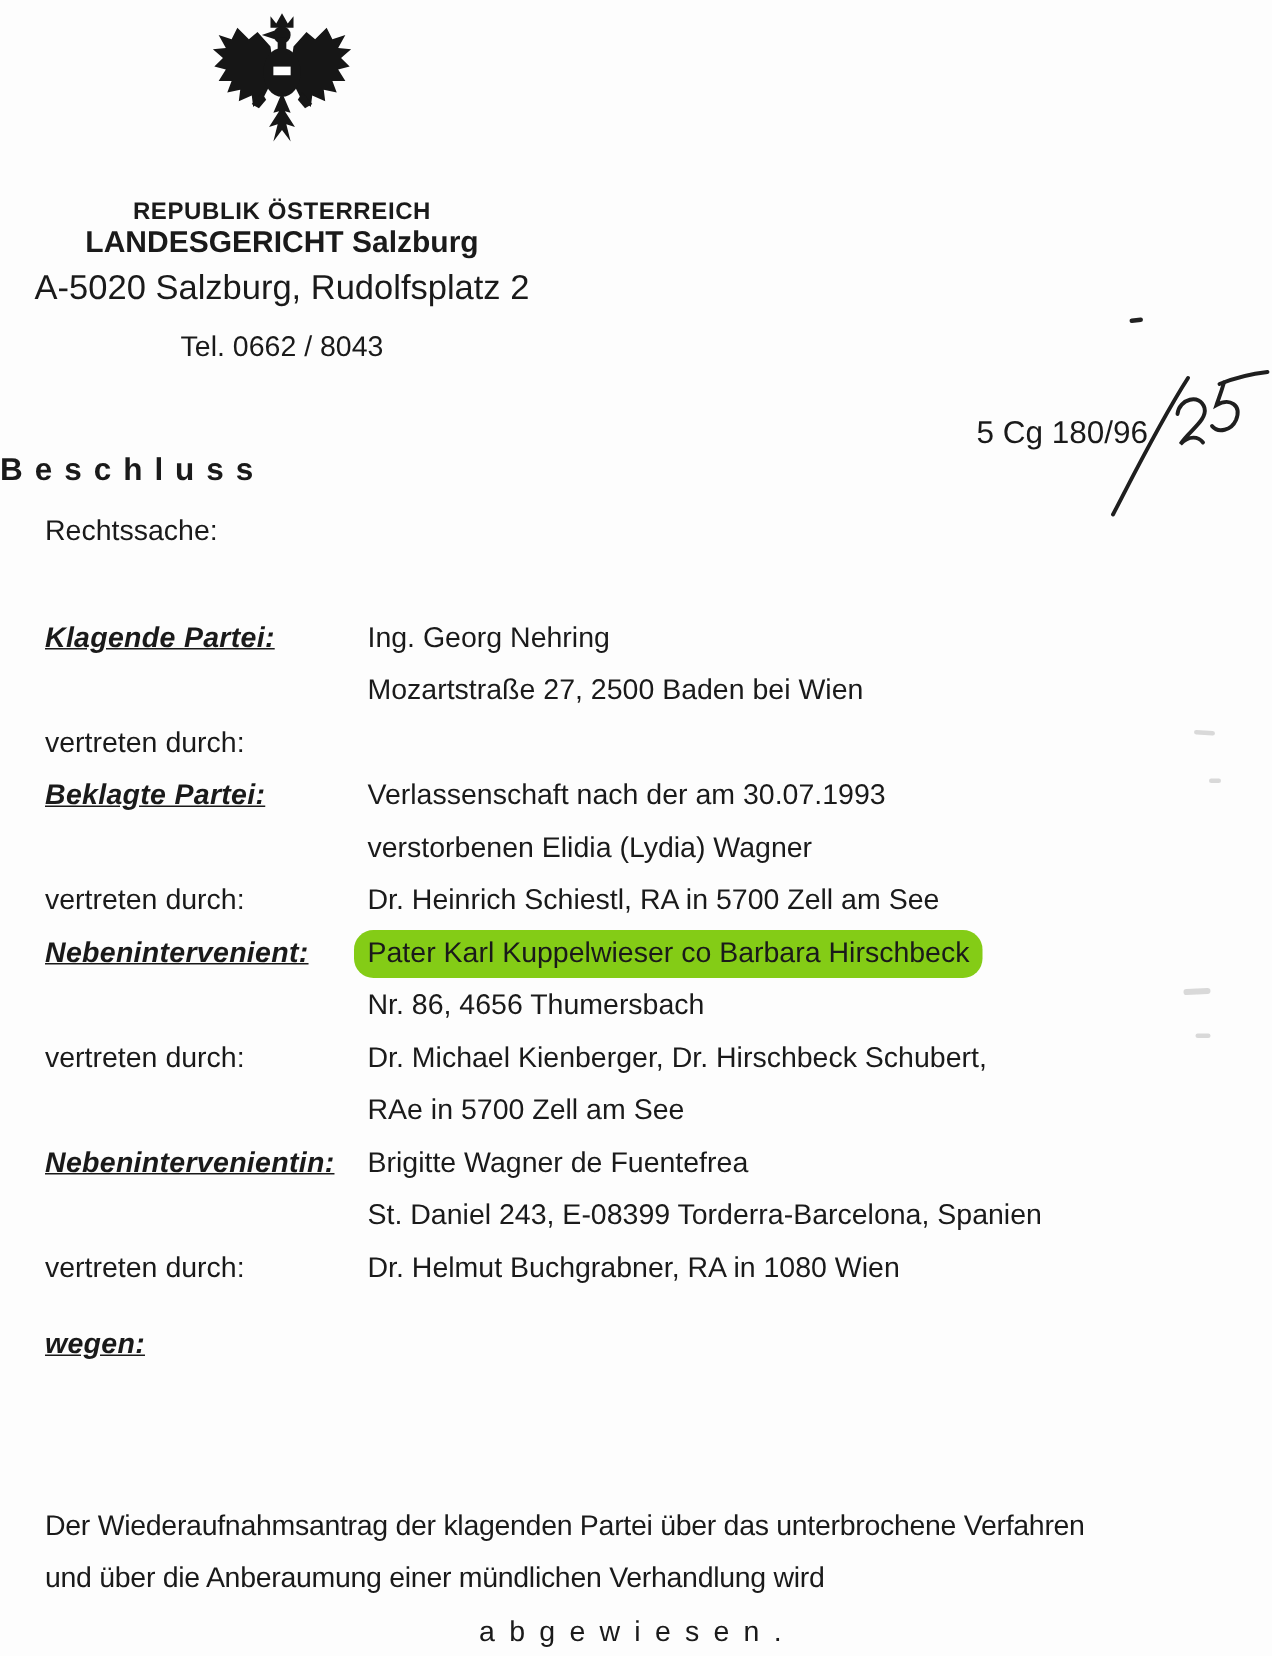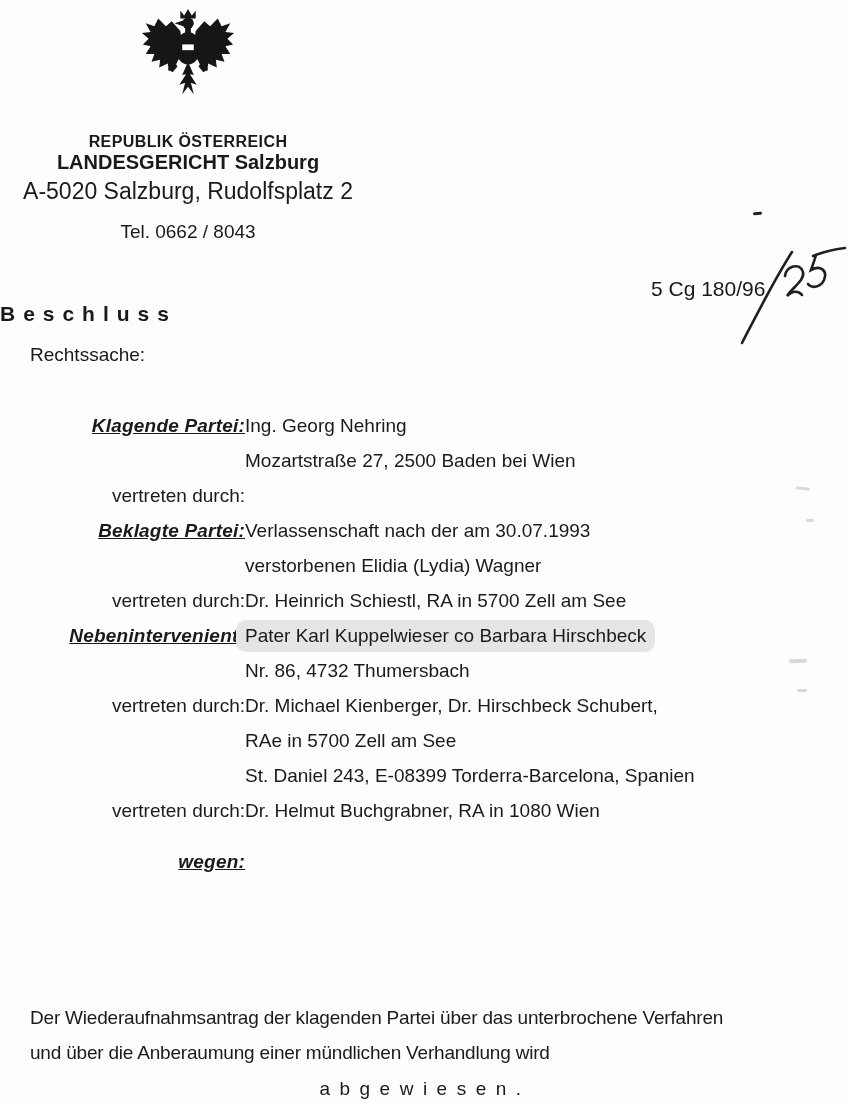--- a/index.html
+++ b/index.html
@@ -36,21 +36,21 @@
   
   .title {
     position: absolute; left: 0; top: 302px; width: 822px;
     font-size: 21px; font-weight: bold; letter-spacing: .38em;
   }
   .case-label { position: absolute; left: 30px; top: 344px; font-size: 19px; }
 
   
   .parties-table { position: absolute; left: 30px; top: 412px; width: 796px; }
   .row { display: flex; align-items: flex-start; min-height: 35px; }
-  .cell { font-size: 19px; line-height: 27px; text-align: right; }
+  .cell { font-size: 19px; line-height: 27px; }
   .cell.label { flex: none; width: 215px; }
   .plabel { font-weight: bold; font-style: italic; text-decoration: underline; letter-spacing: .2px; }
   .gap-top { margin-top: 16px; }
   .hl {
     display: inline-block;
     border-radius: 10px;
     padding: 2px 9px 3px 9px;
     margin: -2px 0 0 -9px;
   }
 
@@ -144,34 +144,38 @@
       <div class="cell label"></div>
       <div class="cell value">verstorbenen Elidia (Lydia) Wagner</div>
     </div>
     <div class="row">
       <div class="cell label">vertreten durch:</div>
       <div class="cell value">Dr. Heinrich Schiestl, RA in 5700 Zell am See</div>
     </div>
     <div class="row">
       <div class="cell label plabel">Nebenintervenient:</div>
       <div class="cell value">
-        <span class="hl" style="background: #e5e5e5;">Pater Karl Kuppelwieser co Barbara Hirschbeck</span>
+        <span class="hl" style="background: #84cc16; border-radius: 13px;">Pater Karl Kuppelwieser co Barbara Hirschbeck</span>
       </div>
     </div>
     <div class="row">
       <div class="cell label"></div>
-      <div class="cell value">Nr. 86, 4732 Thumersbach</div>
+      <div class="cell value">Nr. 86, 4656 Thumersbach</div>
     </div>
     <div class="row">
       <div class="cell label">vertreten durch:</div>
       <div class="cell value">Dr. Michael Kienberger, Dr. Hirschbeck Schubert,</div>
     </div>
     <div class="row">
       <div class="cell label"></div>
       <div class="cell value">RAe in 5700 Zell am See</div>
+    </div>
+    <div class="row">
+      <div class="cell label plabel">Nebenintervenientin:</div>
+      <div class="cell value">Brigitte Wagner de Fuentefrea</div>
     </div>
     <div class="row">
       <div class="cell label"></div>
       <div class="cell value">St. Daniel 243, E-08399 Torderra-Barcelona, Spanien</div>
     </div>
     <div class="row">
       <div class="cell label">vertreten durch:</div>
       <div class="cell value">Dr. Helmut Buchgrabner, RA in 1080 Wien</div>
     </div>
     <div class="row gap-top">

